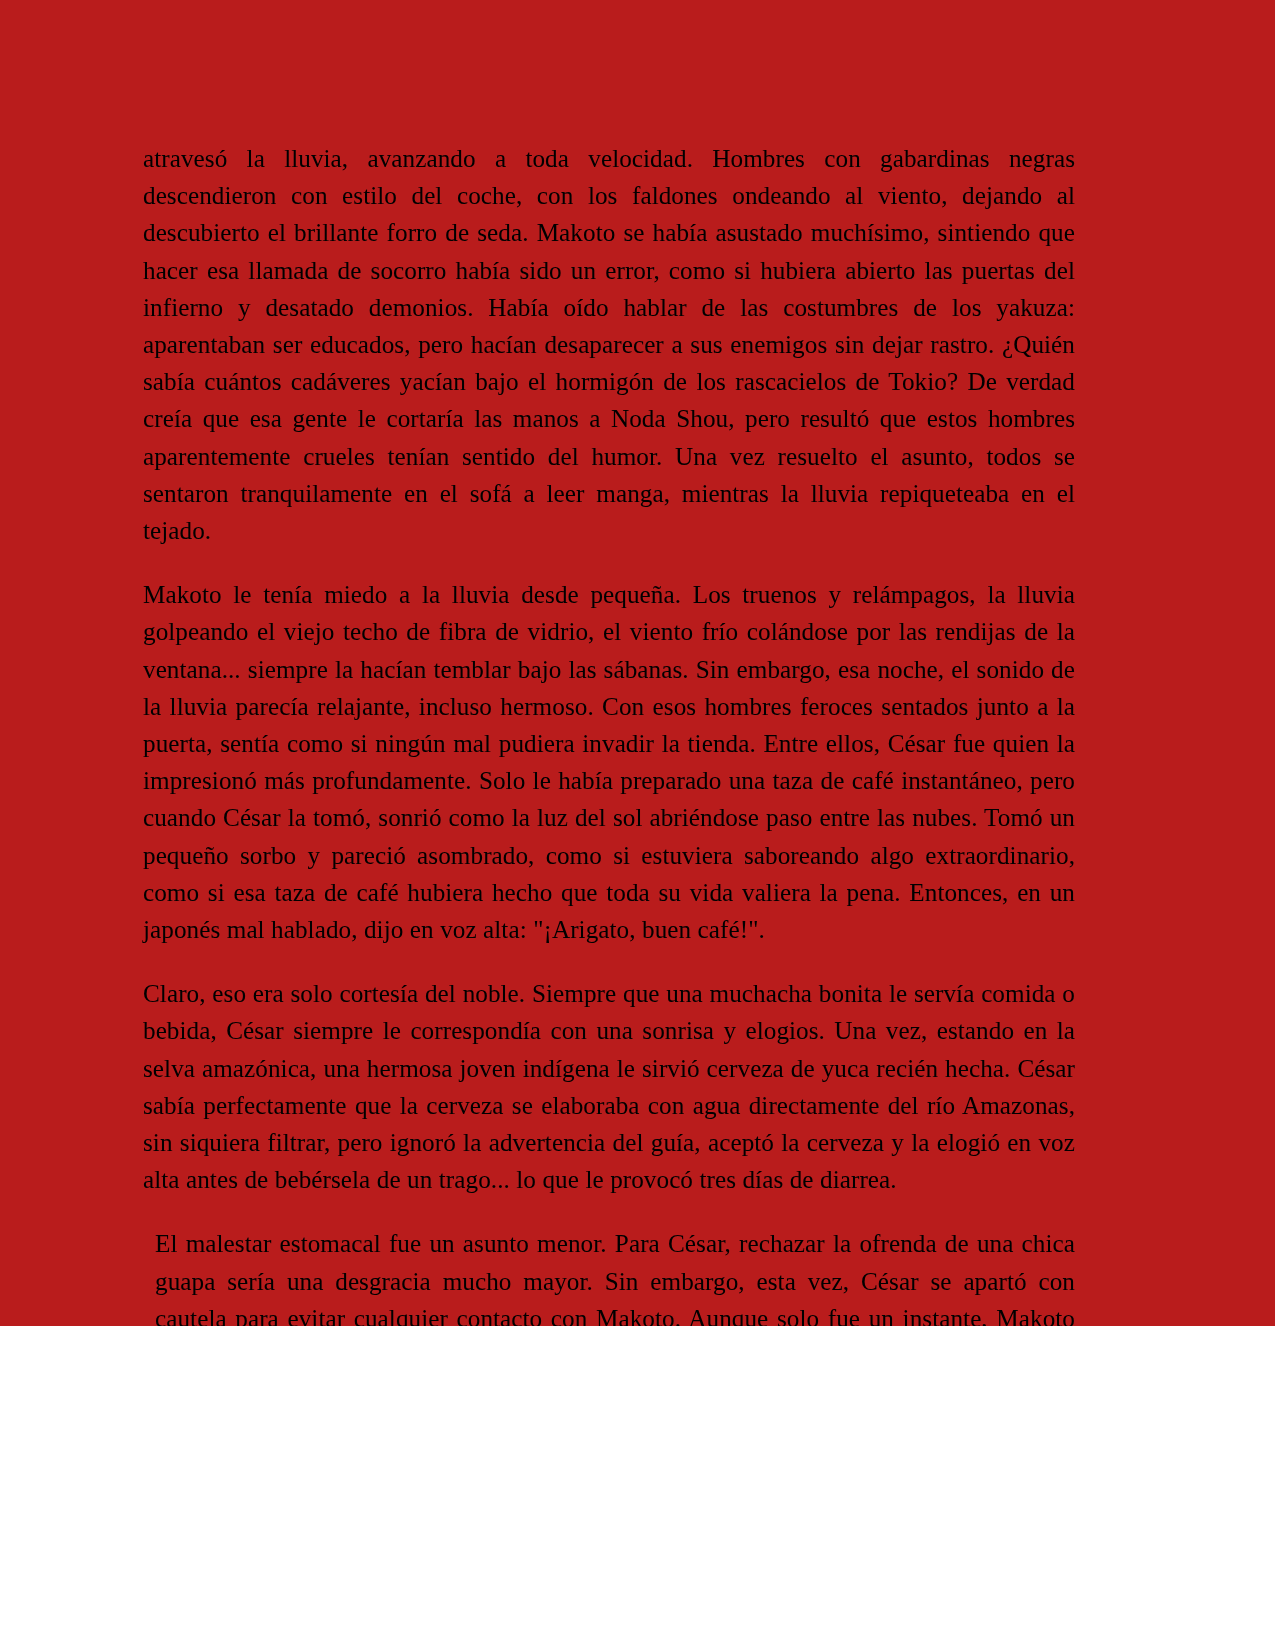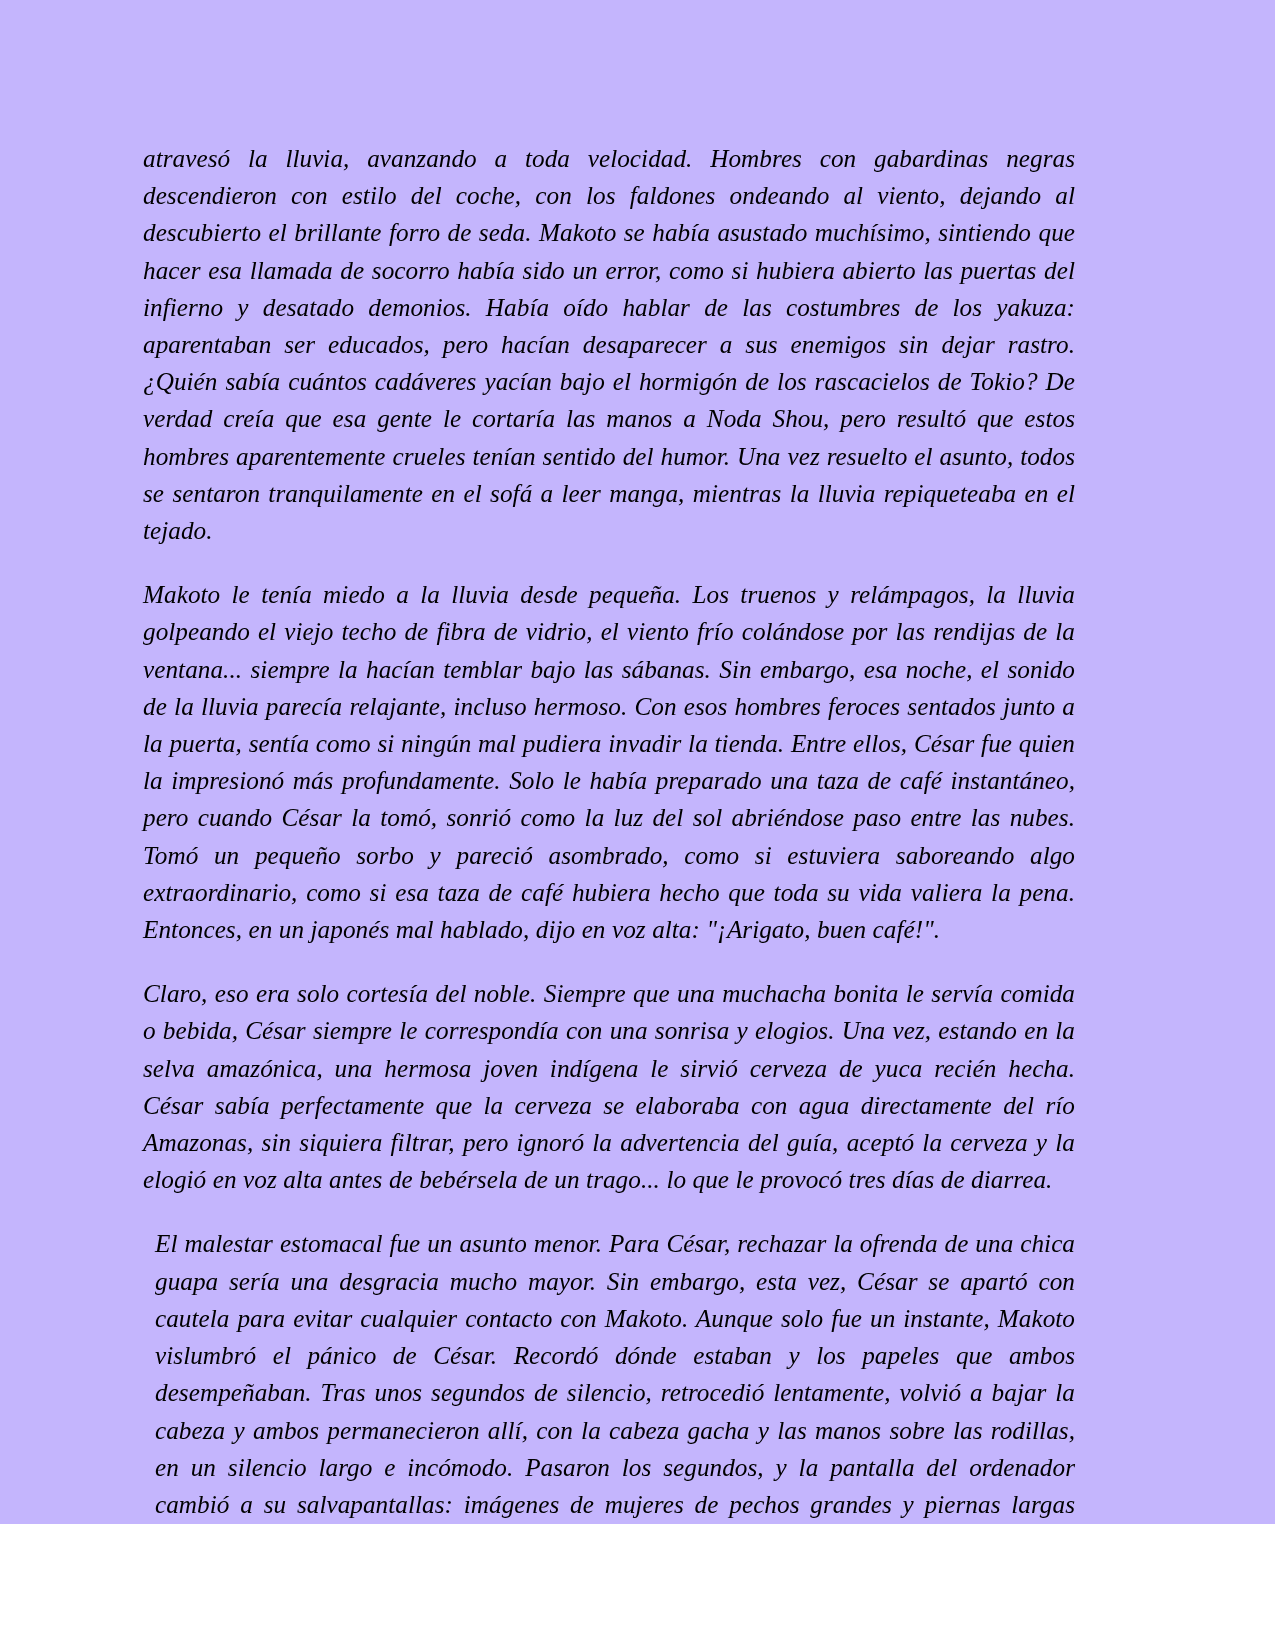--- a/index.html
+++ b/index.html
@@ -8,25 +8,24 @@
     padding: 0;
     background: #ffffff;
   }
   body {
     font-family: "Liberation Serif", "DejaVu Serif", serif;
     color: #000000;
   }
   .page {
     position: relative;
     width: 1275px;
-    height: 1524px;
-    background: #c4b5fd;
+    height: 1326px;
+    background: #b91c1c;
     overflow: hidden;
     box-sizing: border-box;
-    font-style: italic;
   }
   .text-block {
     position: absolute;
     left: 143px;
     top: 140px;
     width: 932px;
   }
   .para {
     margin: 0 0 27px 0;
     font-size: 25.2px;

